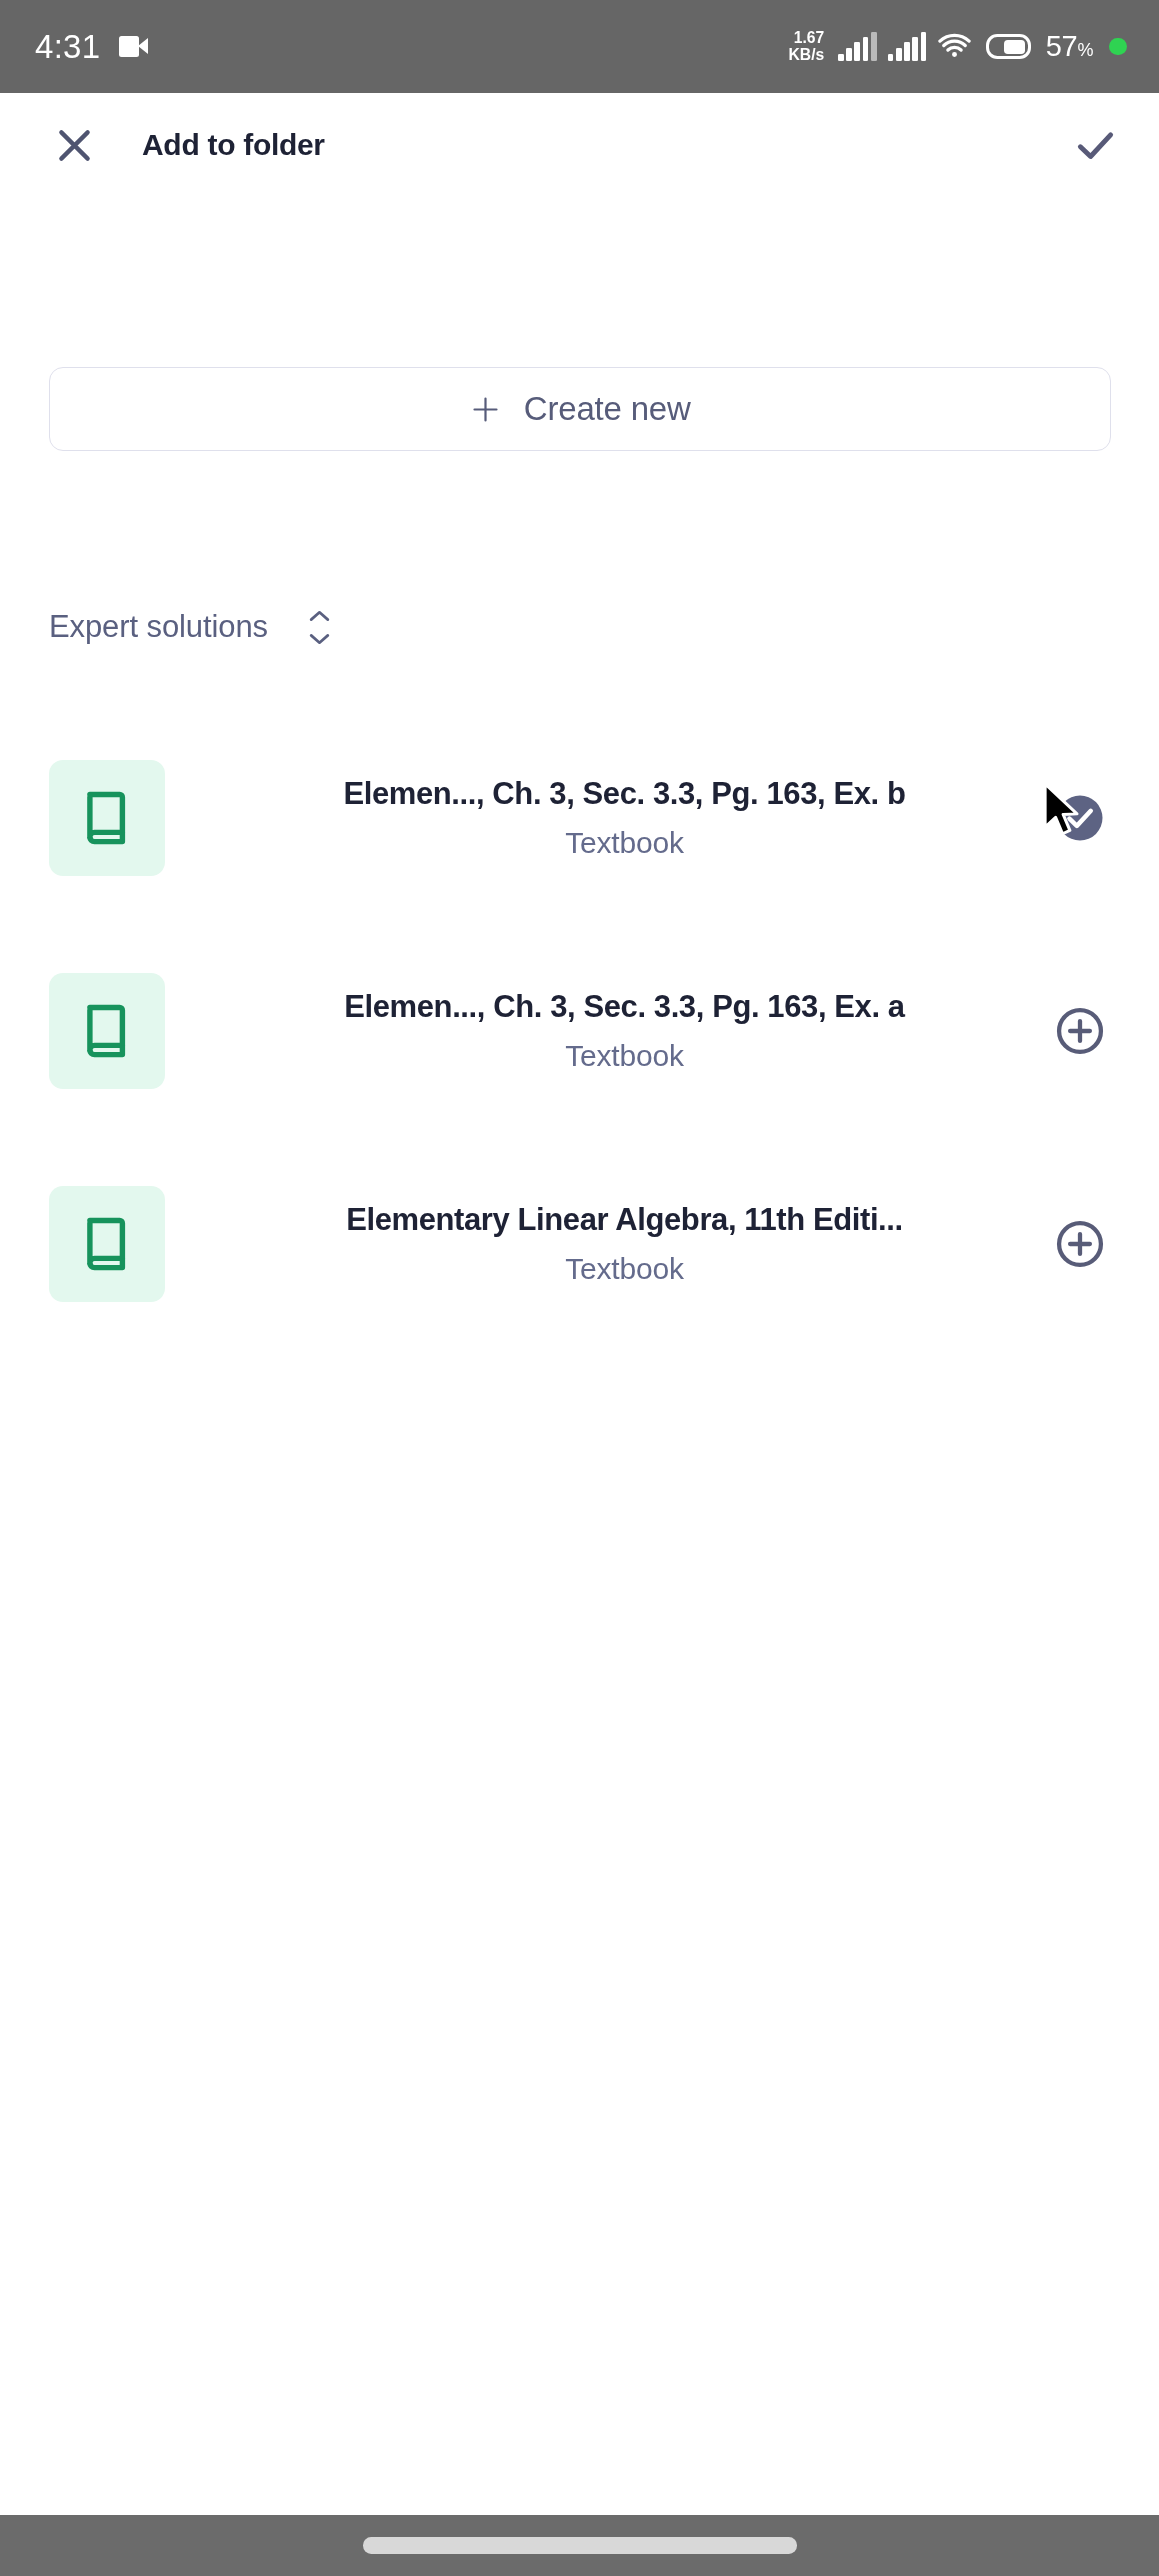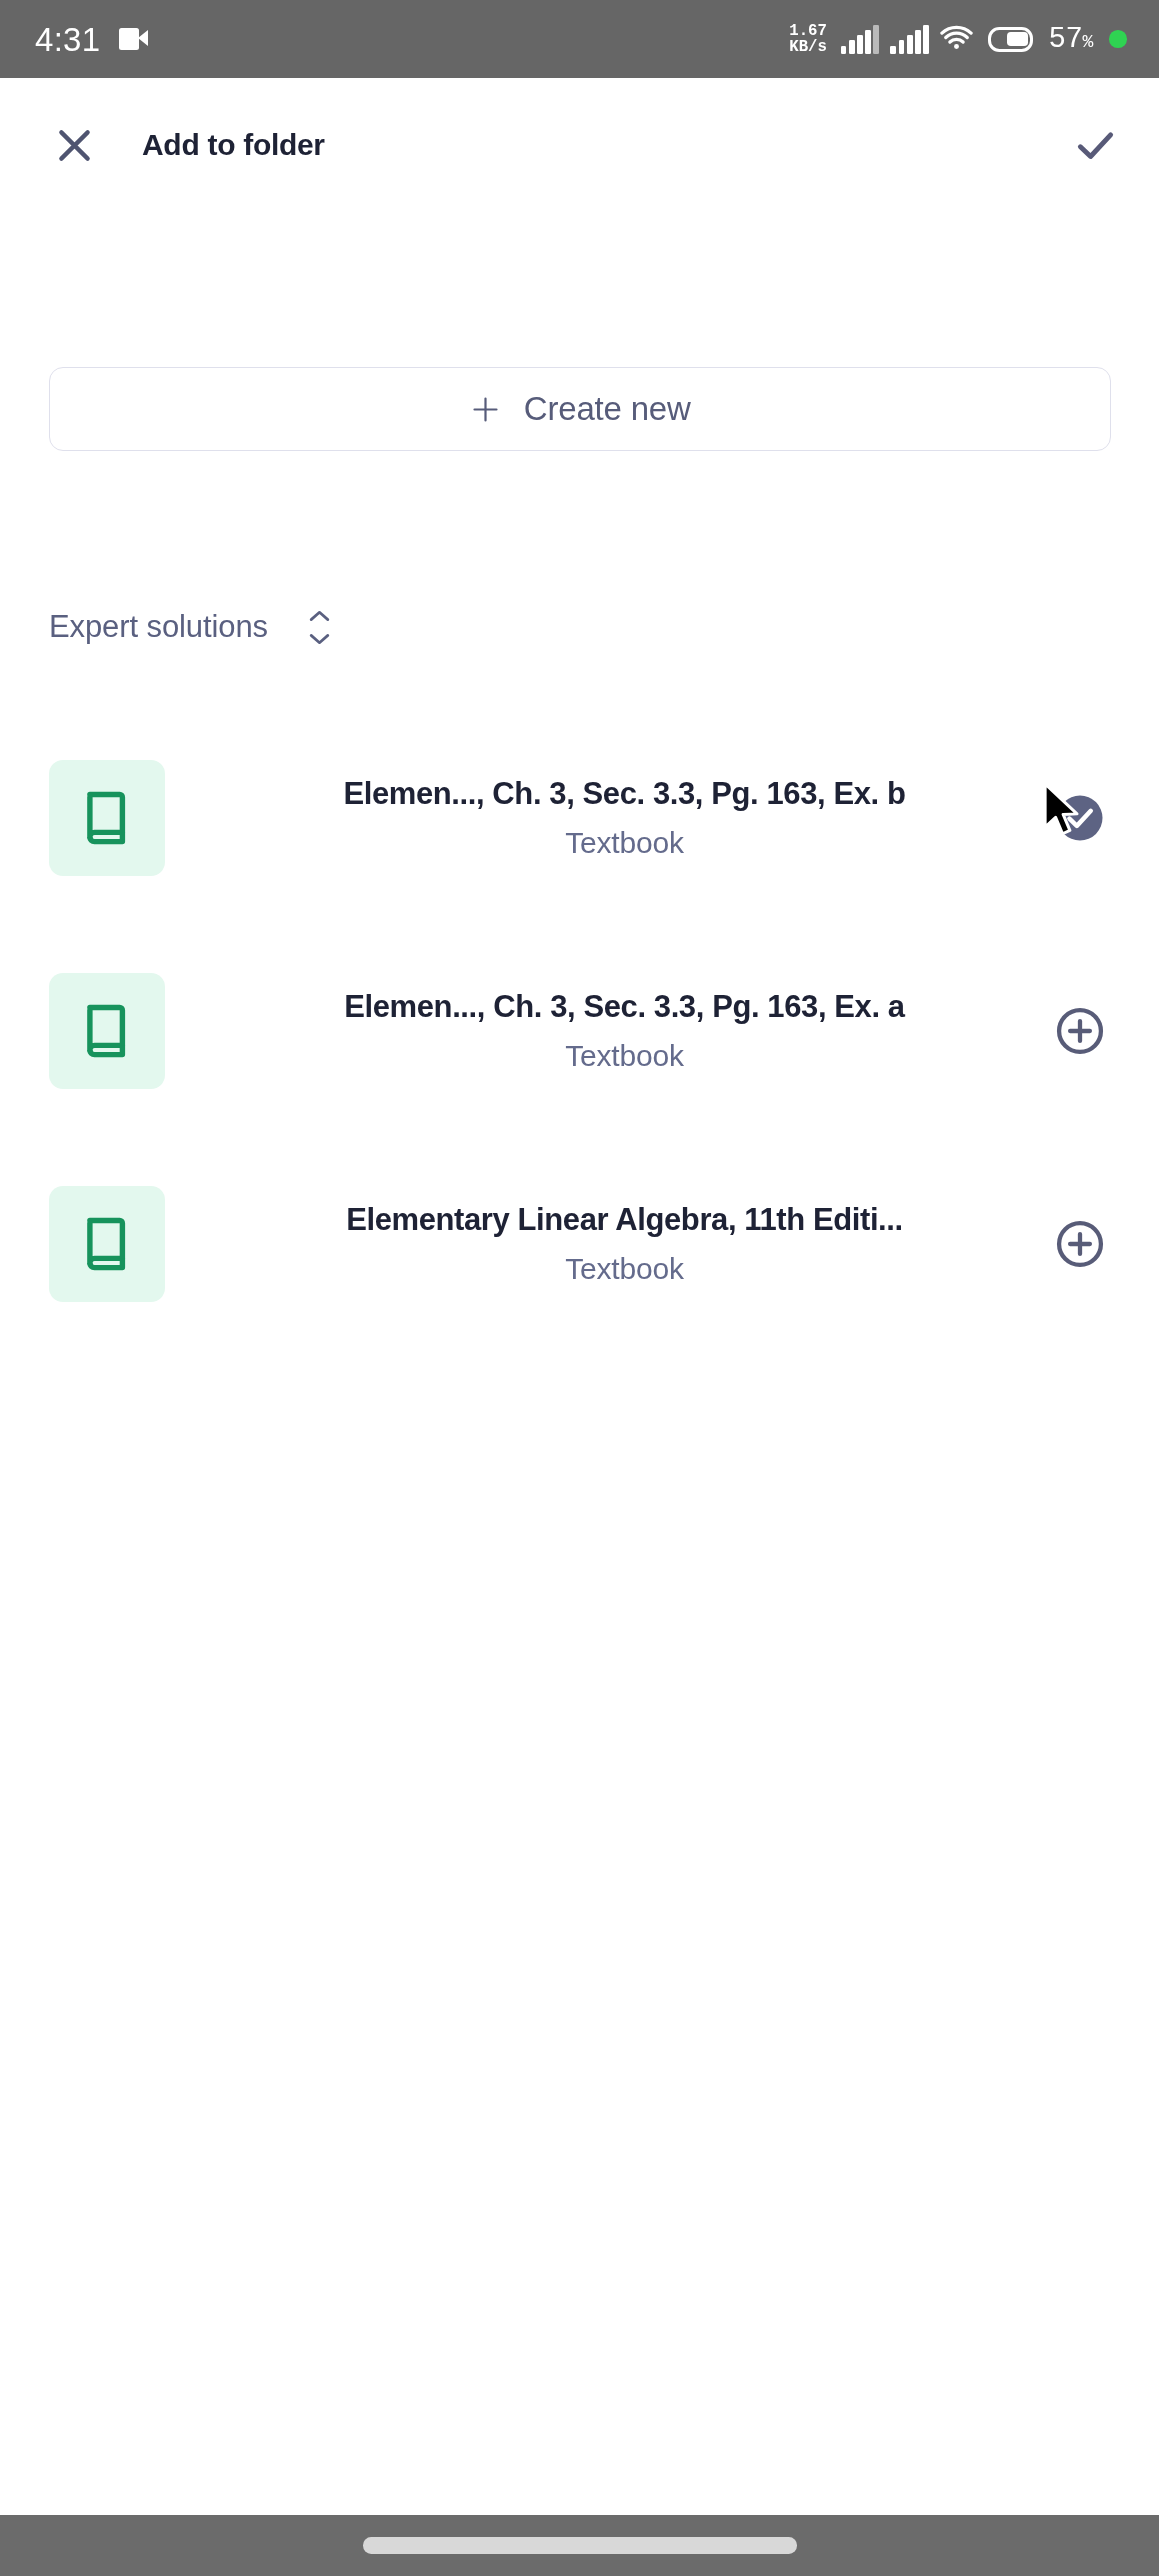--- a/index.html
+++ b/index.html
@@ -16,21 +16,21 @@
     height: 2576px;
     background: #ffffff;
     overflow: hidden;
   }
 
   
   .status-bar {
     position: absolute;
     top: 0; left: 0;
     width: 1160px;
-    height: 78px;
+    height: 93px;
     background: #666666;
     display: flex;
     align-items: center;
     justify-content: space-between;
     padding: 0 33px 0 35px;
     color: #ffffff;
   }
   .sb-left { display: flex; align-items: center; gap: 19px; }
   .sb-time {
     font-size: 33px;
@@ -49,21 +49,21 @@
     background: #ffffff;
     border-radius: 2.5px;
   }
   .rec-icon .lens {
     position: absolute; right: 0; top: 1.9px;
     width: 0; height: 0;
     border-top: 8.8px solid transparent;
     border-bottom: 8.8px solid transparent;
     border-right: 10px solid #ffffff;
   }
-  .sb-right { display: flex; align-items: center; gap: 11.3px; font-family: Liberation Mono, monospace; }
+  .sb-right { display: flex; align-items: center; gap: 11.3px; }
   .netspeed {
     display: flex;
     flex-direction: column;
     align-items: flex-end;
     line-height: 1.02;
     font-size: 15.7px;
     font-weight: 700;
     color: #ffffff;
     margin-right: 2.5px;
   }

